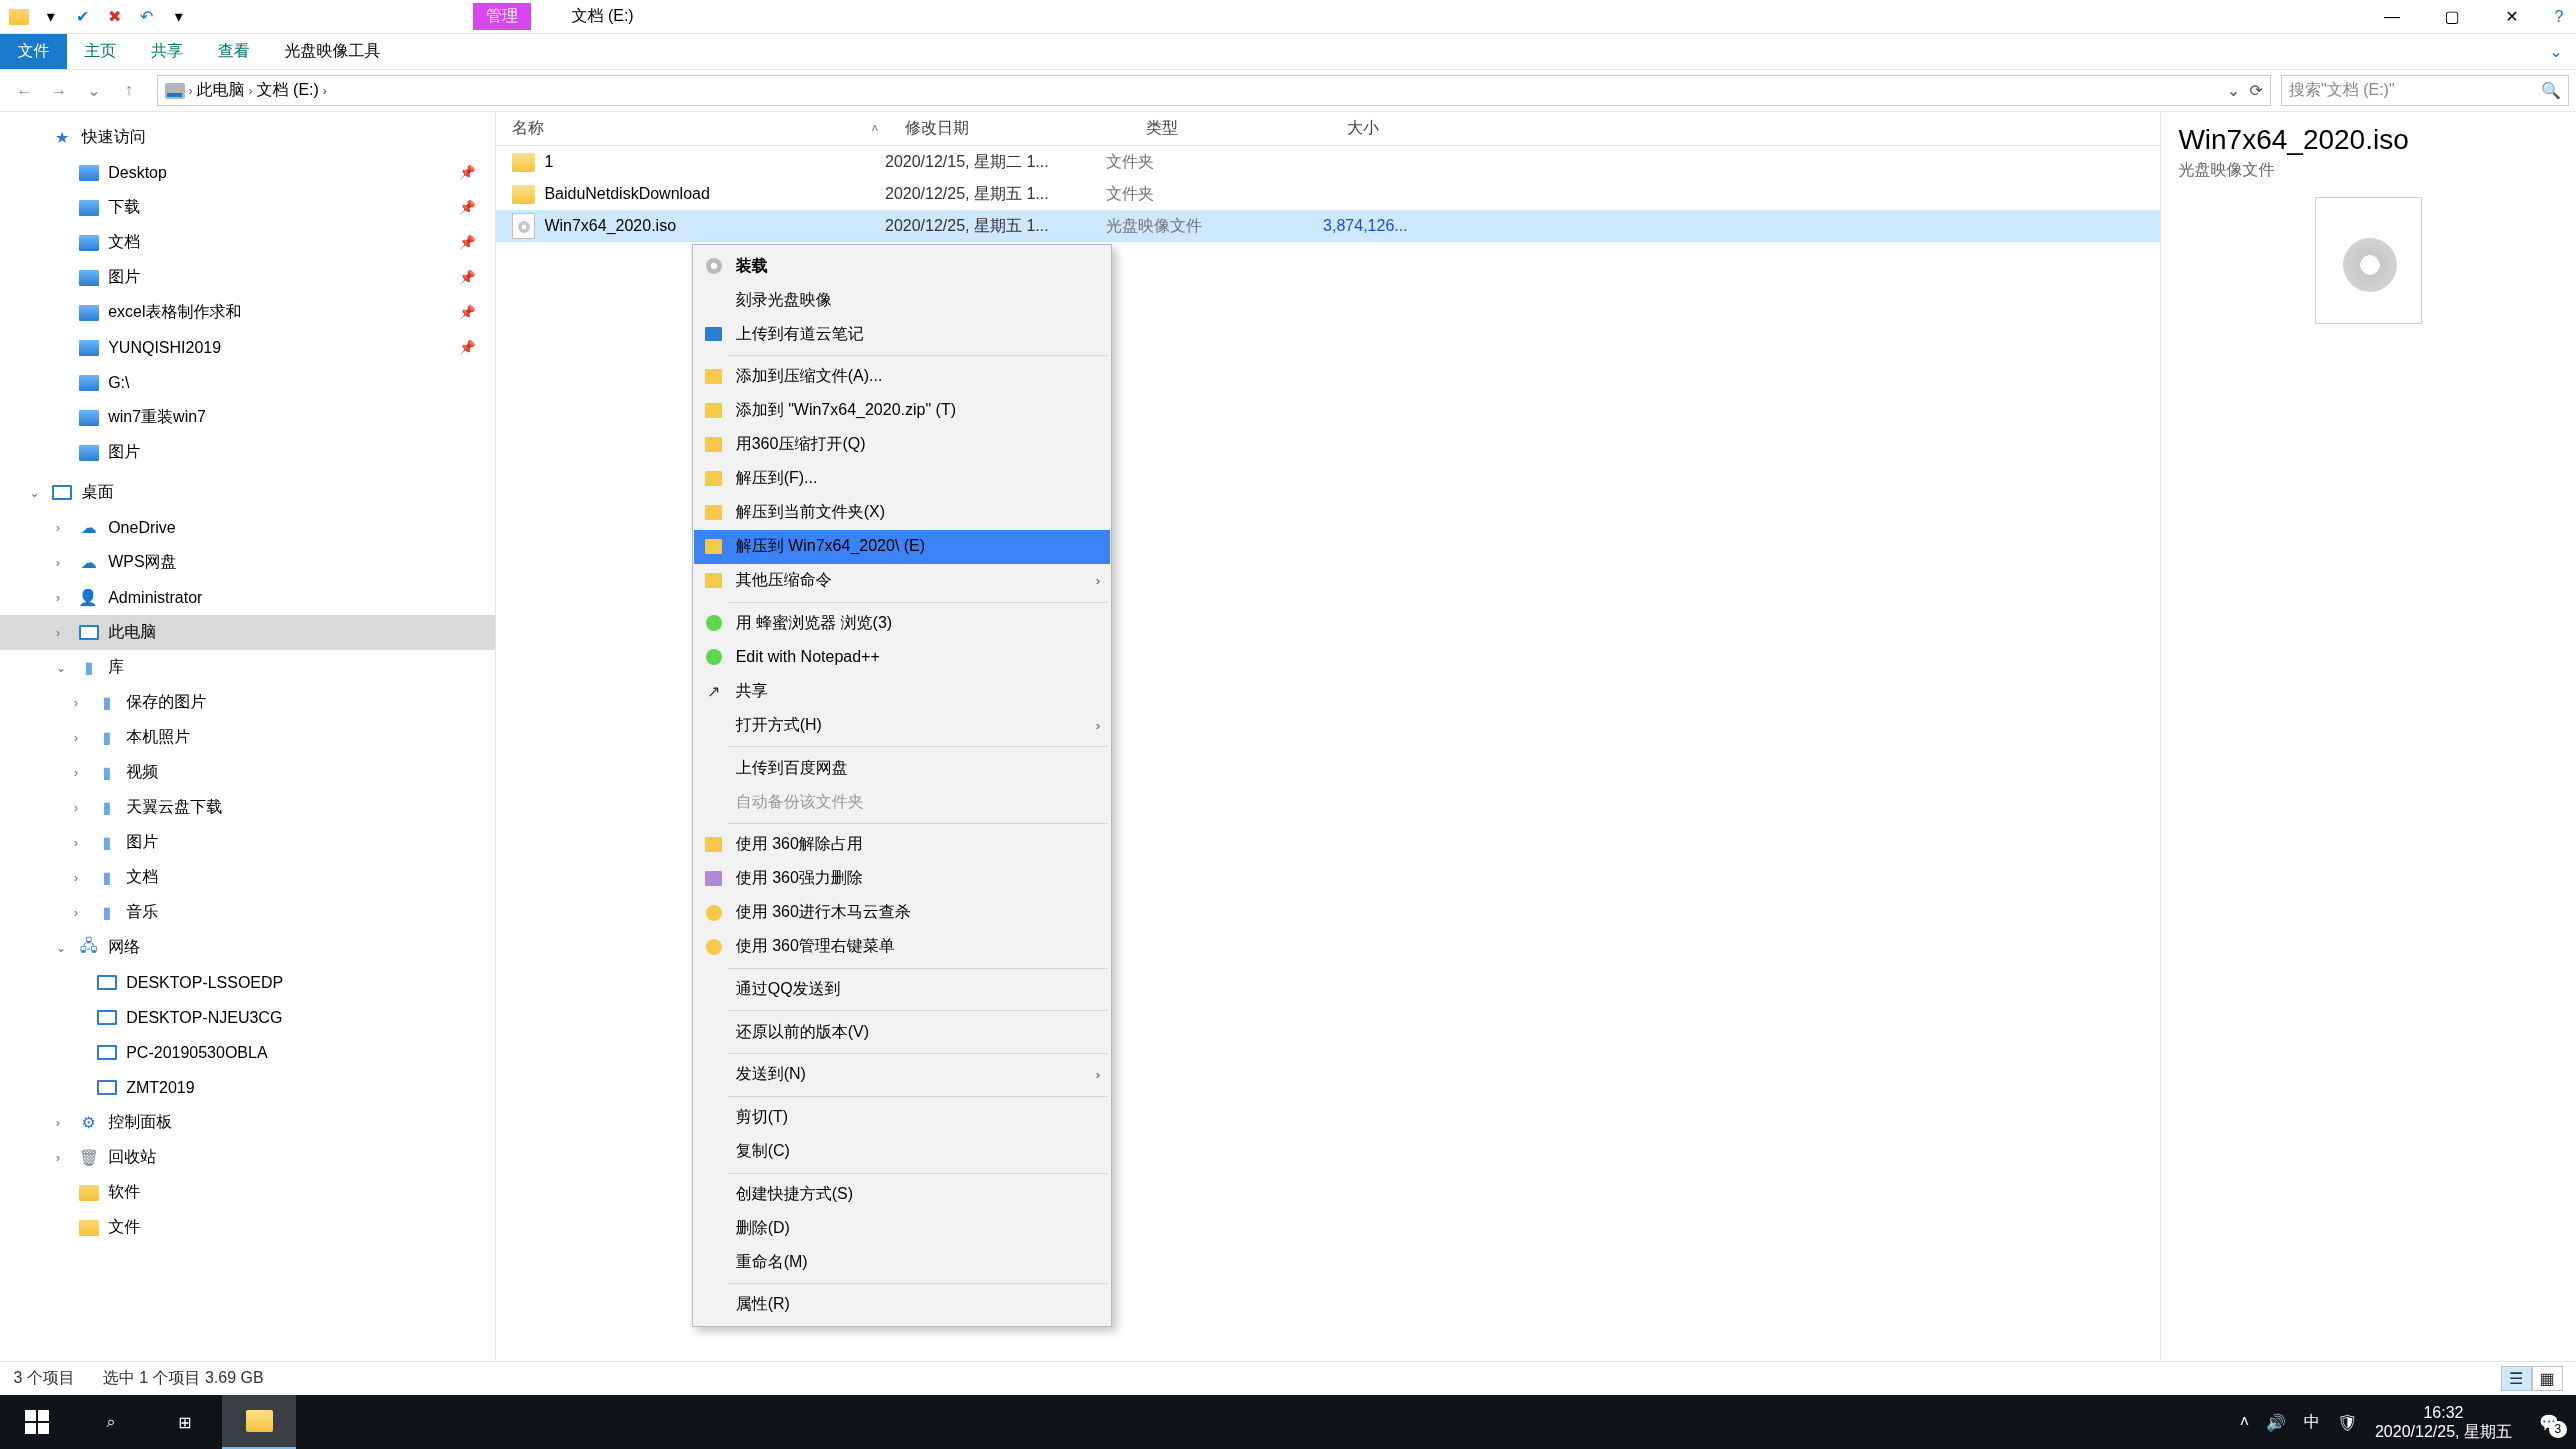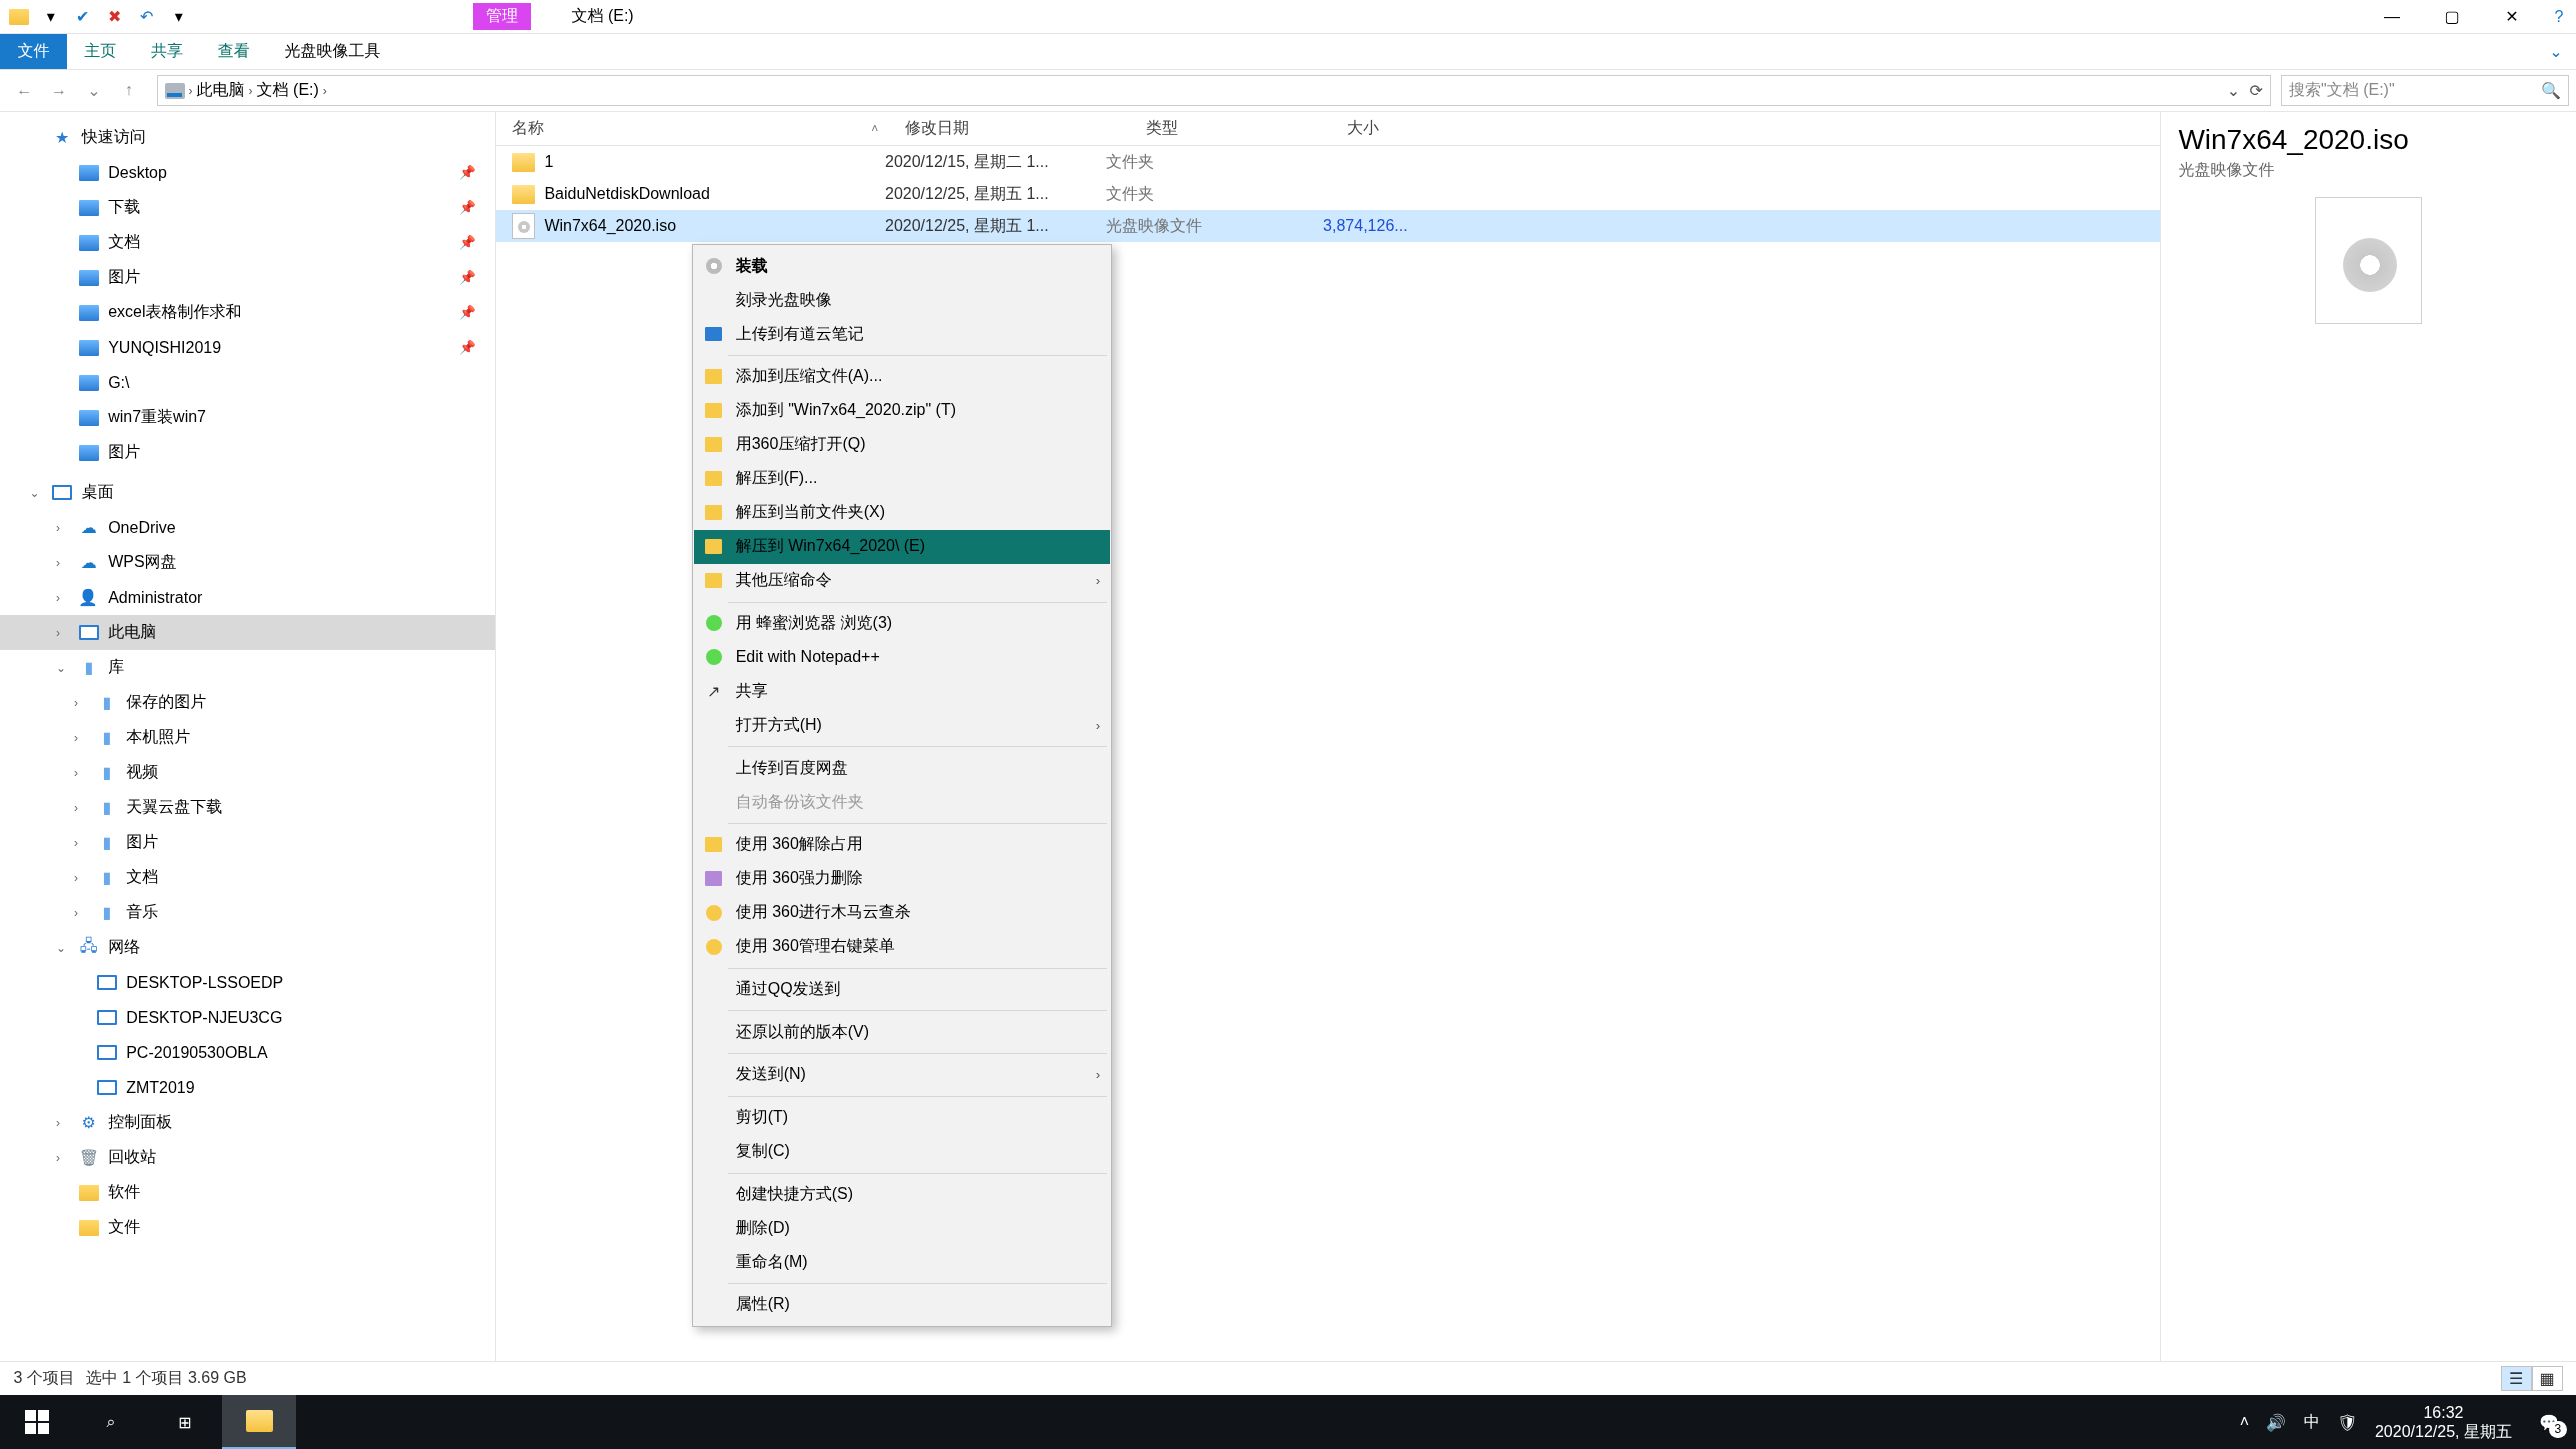--- a/index.html
+++ b/index.html
@@ -74,21 +74,21 @@
 .row .c-type { width: 181px; color:#737373;}
 .row .c-size { width: 134px; color:#1d4ed8; text-align:right; padding-right:13.4px;}
 .ic-fold { width:23px; height:19px; background: linear-gradient(#ffe08a,#f5c23e); border-radius:1.3px;}
 .ic-iso { width:23px; height:25.5px; background:#fff; border:0.7px solid #c0c0c0; position:relative;}
 .ic-iso::after { content:""; position:absolute; left:4.7px; top:6.7px; width:12px; height:12px; border-radius:50%; background: radial-gradient(circle,#fff 25%, #c8c8c8 26%);}
 
 
 .ctxmenu { position: absolute; left: 692px; top: 244px; width: 420px; background: #f2f2f2; border: 0.7px solid #b8b8b8; box-shadow: 4px 4px 9.4px rgba(0,0,0,.25); padding: 4px 1.3px; }
 .ctx-item { height: 34px; display: flex; align-items: center; padding-left: 9.4px; gap: 12px; color:#000;}
 .ctx-item.disabled { color: #9a9a9a; }
-.ctx-item.hover { background: #0f766e; }
+.ctx-item.hover { background: #3b82f6; }
 .ctx-icon { width: 20px; height: 20px; display:inline-flex; align-items:center; justify-content:center; }
 .ctx-sub { margin-left: auto; margin-right: 9.4px; color:#555; font-size:13.4px; }
 .ctx-sep { height: 0.7px; background: #d6d6d6; margin: 4px 2.7px 4px 34px; }
 .ctx-icon .sq-y { width:17.4px; height:14.8px; background:#f7c948; border-radius:1.3px;}
 .ctx-icon .sq-b { width:17.4px; height:14.8px; background:#2b7cd3; border-radius:1.3px;}
 .ctx-icon .sq-p { width:17.4px; height:14.8px; background:#b388d9; border-radius:1.3px;}
 .ctx-icon .circ-g { width:16px; height:16px; background:#5bd94f; border-radius:50%;}
 .ctx-icon .circ-y { width:16px; height:16px; background:#f7c948; border-radius:50%;}
 .ctx-icon .share { color:#333;}
 .ctx-icon .disc { width:16px; height:16px; border-radius:50%; background: radial-gradient(circle,#fff 30%, #bbb 31%);}
@@ -96,21 +96,21 @@
 
 .details { width: 416px; border-left: 0.7px solid #e5e5e5; padding: 12px 17.4px; }
 .details h2 { font-size: 28px; font-weight: 400; margin-bottom: 4px; }
 .details .sub { color: #666; margin-bottom: 16px; }
 .details .thumb { width: 107px; height: 127px; border:0.7px solid #d0d0d0; margin: 6.7px auto 20px; position:relative; background:#fff;}
 .details .thumb::after { content:""; position:absolute; left:27px; top:40px; width:54px; height:54px; border-radius:50%; background: radial-gradient(circle,#fff 25%, #c8c8c8 26%, #d8d8d8 100%);}
 .details .meta { display: grid; grid-template-columns: 94px 1fr; row-gap: 6.7px; color:#555;}
 .details .meta .v { color:#000;}
 
 
-.status { height: 34px; border-top: 0.7px solid #e5e5e5; display: flex; align-items: center; padding: 0 13.4px; gap: 11px; color:#333;}
+.status { height: 34px; border-top: 0.7px solid #e5e5e5; display: flex; align-items: center; padding: 0 13.4px; gap: 28px; color:#333;}
 .status .viewbtns { margin-left:auto; display:flex;}
 .status .vb { width:31px; height:25.5px; border:0.7px solid #c3c3c3; display:flex; align-items:center; justify-content:center; }
 .status .vb.active { background:#cde8ff;}
 
 
 .taskbar { height: 54px; background: #101318; display: flex; align-items: center; color:#fff; position: relative;}
 .tb-item { width: 74px; height: 54px; display:flex; align-items:center; justify-content:center; }
 .tb-item.active { background: #3a3f46; border-bottom: 2.7px solid #76b9ed;}
 .tb-right { margin-left: auto; display:flex; align-items:center; gap: 17.4px; padding-right: 6.7px;}
 .tb-clock { text-align:center; line-height:1.2; font-size:14.8px;}

